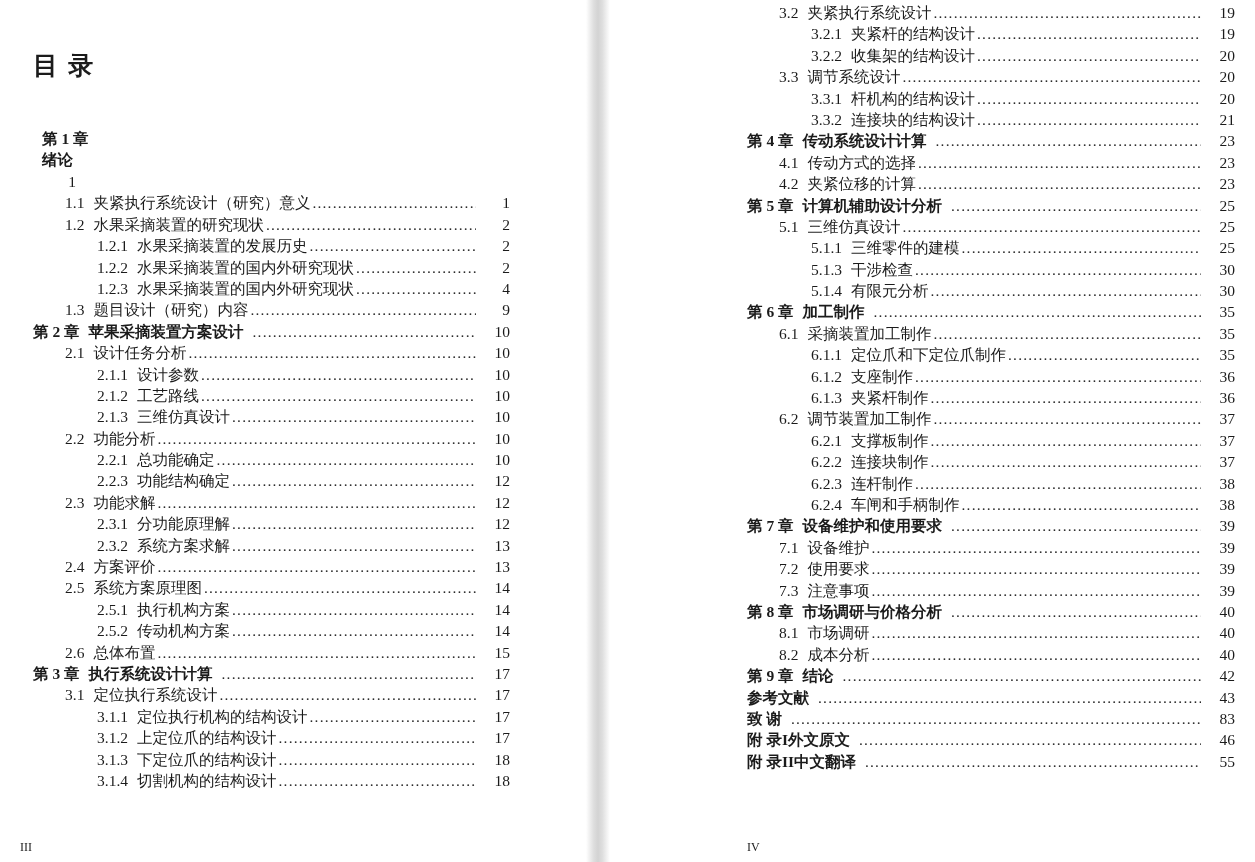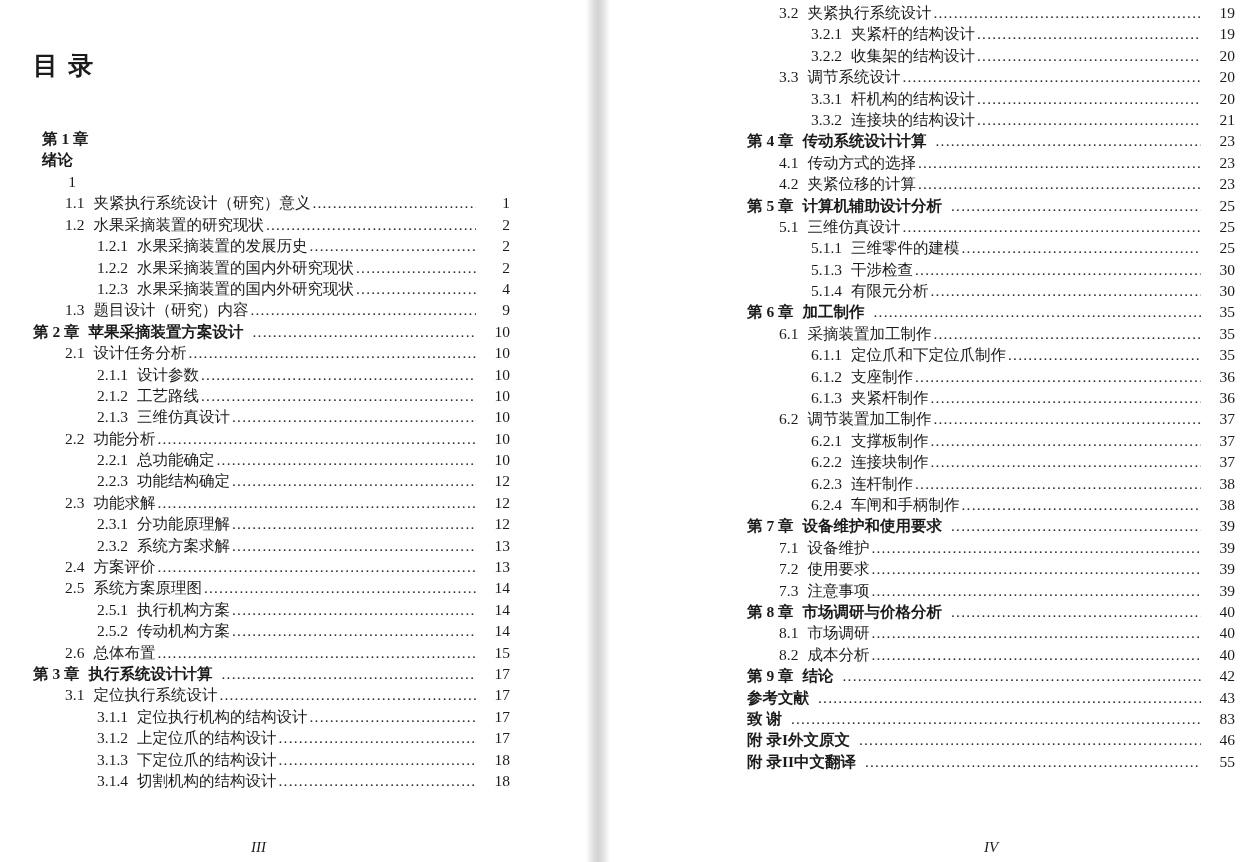--- a/index.html
+++ b/index.html
@@ -50,21 +50,21 @@
   .row.lv0 .dots { margin-left:9px; }
   .dots::after {
     content:"...................................................................................................................................................................................................................................";
     letter-spacing:1.2px;
   }
 
   .pg { flex:0 0 auto; min-width:24px; padding-left:10px; text-align:right; }
 
   .folio {
     position:absolute; top:838px; height:18px; line-height:18px;
-    font-size:15px; text-align:center;font-style:italic;
+    font-size:12px; text-align:left;
   }
   .left  .folio { left:20px;  width:477px; }
   .right .folio { left:137px; width:488px; }
 </style>
 </head>
 <body>
 
 <div class="canvas">
 
   <div class="page left">

